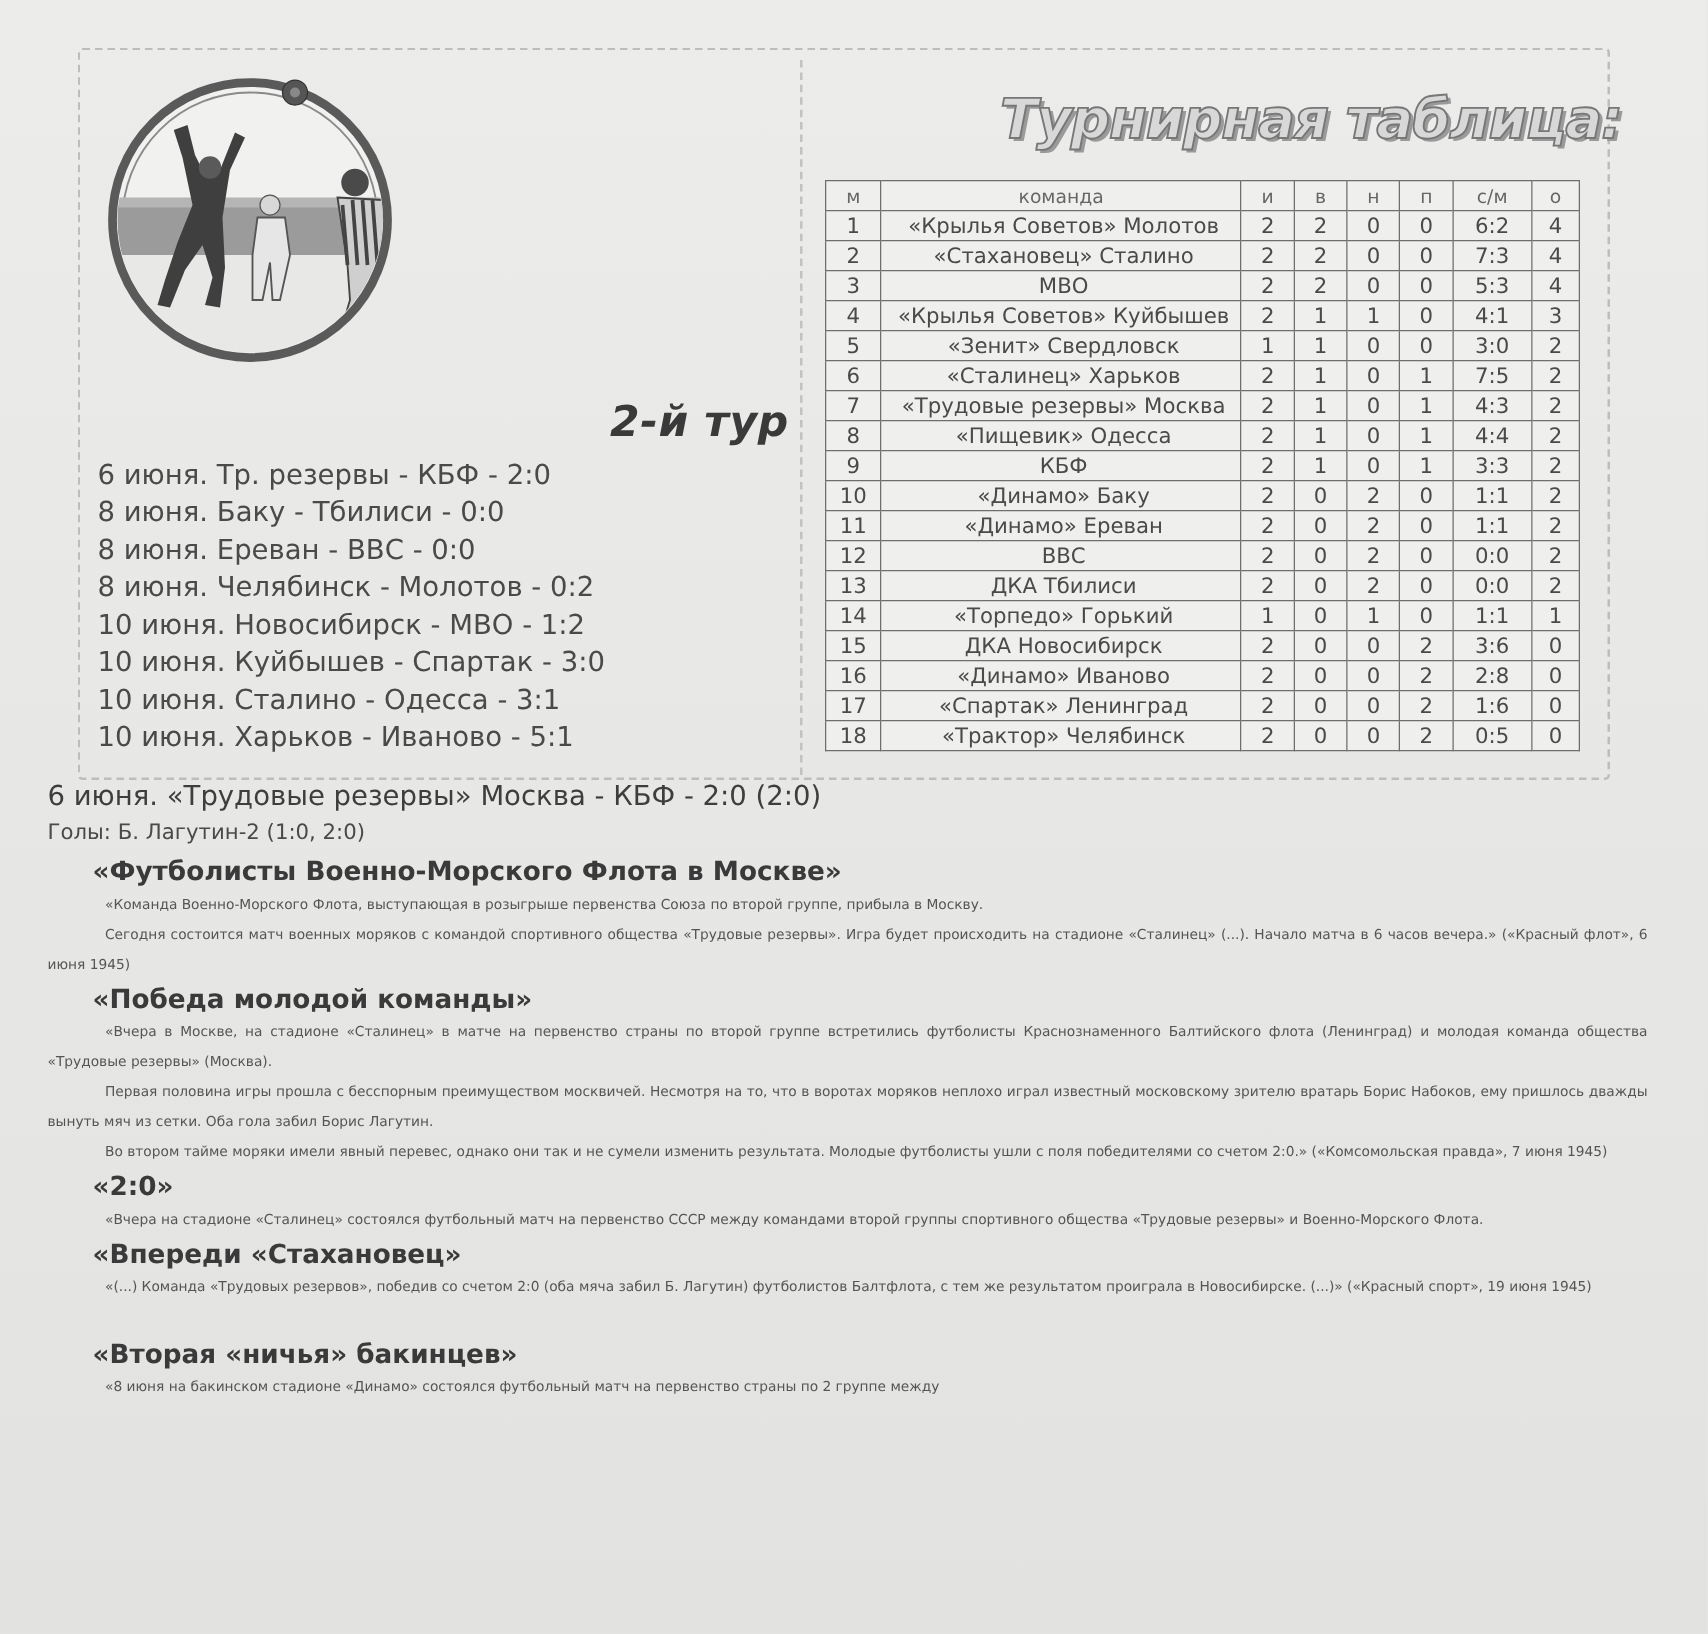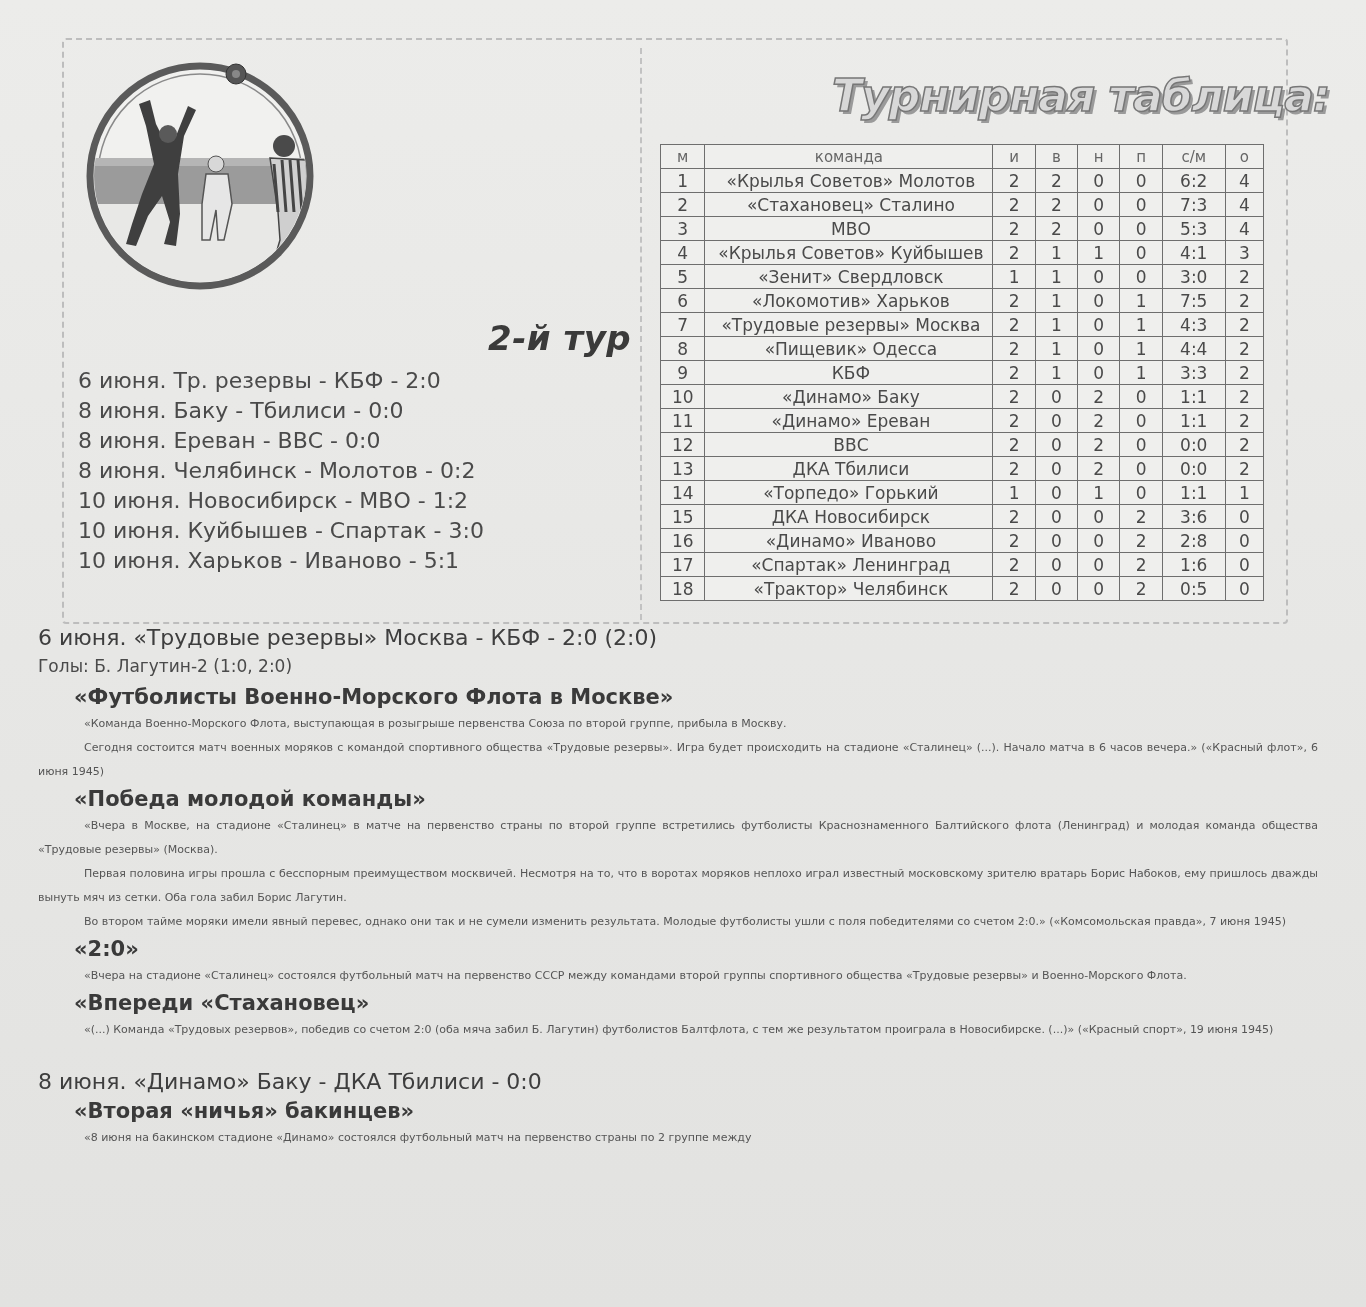--- a/index.html
+++ b/index.html
@@ -31,21 +31,21 @@
     font-size: 34px; font-weight: bold; color: #3a3a3a; letter-spacing: 0.5px; font-style: italic;
   }
   .results {
     position: absolute; left: 78px; top: 366px; width: 540px;
     list-style: none; margin: 0; padding: 0;
   }
   .results li {
     font-size: 22px; line-height: 30px; color: #4a4a4a; white-space: nowrap;
   }
   .table-title {
-    position: absolute; left: 832px; top: 70px;
+    position: absolute; left: 800px; top: 70px;
     font-size: 44px; font-style: italic; font-weight: bold;
     color: #d8d8d8; letter-spacing: -1px;
     -webkit-text-stroke: 1.5px #777;
     text-shadow: 3px 3px 0 #9a9a9a;
   }
   table.standings {
     position: absolute; left: 660px; top: 144px; width: 604px;
     border-collapse: collapse; font-size: 17px; color: #4a4a4a;
     background: #efefed;
   }
@@ -107,20 +107,21 @@
 
   <div class="round-title">2-й тур</div>
 
   <ul class="results">
     <li>6 июня. Тр. резервы - КБФ - 2:0</li>
     <li>8 июня. Баку - Тбилиси - 0:0</li>
     <li>8 июня. Ереван - ВВС - 0:0</li>
     <li>8 июня. Челябинск - Молотов - 0:2</li>
     <li>10 июня. Новосибирск - МВО - 1:2</li>
     <li>10 июня. Куйбышев - Спартак - 3:0</li>
+    <li>10 июня. Сталино - Одесса - 3:1</li>
     <li>10 июня. Харьков - Иваново - 5:1</li>
   </ul>
 
   <div class="table-title">Турнирная таблица:</div>
 
   <table class="standings">
     <thead>
       <tr>
         <th class="col-m">м</th>
         <th class="col-team">команда</th>
@@ -178,21 +179,21 @@
           <td class="team">«Зенит» Свердловск</td>
           <td>1</td>
           <td>1</td>
           <td>0</td>
           <td>0</td>
           <td>3:0</td>
           <td>2</td>
         </tr>
         <tr>
           <td>6</td>
-          <td class="team">«Локомотив» Харьков</td>
+          <td class="team">«Сталинец» Харьков</td>
           <td>2</td>
           <td>1</td>
           <td>0</td>
           <td>1</td>
           <td>7:5</td>
           <td>2</td>
         </tr>
         <tr>
           <td>7</td>
           <td class="team">«Трудовые резервы» Москва</td>
@@ -330,17 +331,16 @@
     <p class="para indent">Во втором тайме моряки имели явный перевес, однако они так и не сумели изменить результата. Молодые футболисты ушли с поля победителями со счетом 2:0.» («Комсомольская правда», 7 июня 1945)</p>
 
     <div class="headline">«2:0»</div>
     <p class="para indent">«Вчера на стадионе «Сталинец» состоялся футбольный матч на первенство СССР между командами второй группы спортивного общества «Трудовые резервы» и Военно-Морского Флота.</p>
 
     <div class="headline">«Впереди «Стахановец»</div>
     <p class="para indent">«(...) Команда «Трудовых резервов», победив со счетом 2:0 (оба мяча забил Б. Лагутин) футболистов Балтфлота, с тем же результатом проиграла в Новосибирске. (...)» («Красный спорт», 19 июня 1945)</p>
 
     <div class="gap"></div>
 
-    <div class="match-head">8 июня. «Динамо» Баку - ДКА Тбилиси - 0:0</div>
     <div class="headline">«Вторая «ничья» бакинцев»</div>
     <p class="para indent">«8 июня на бакинском стадионе «Динамо» состоялся футбольный матч на первенство страны по 2 группе между</p>
   </div>
 </div>
 
 </body></html>

